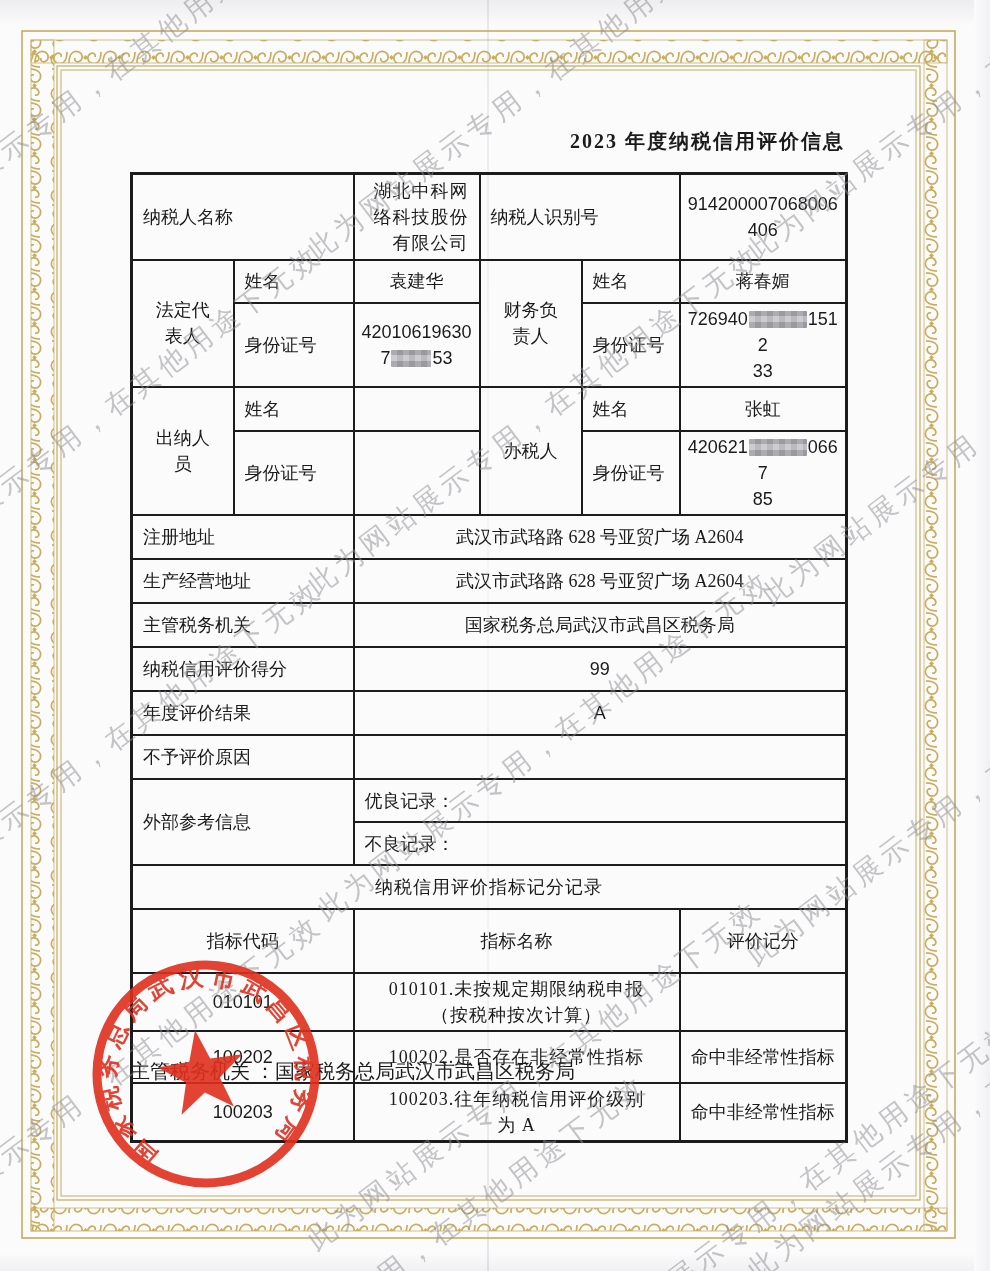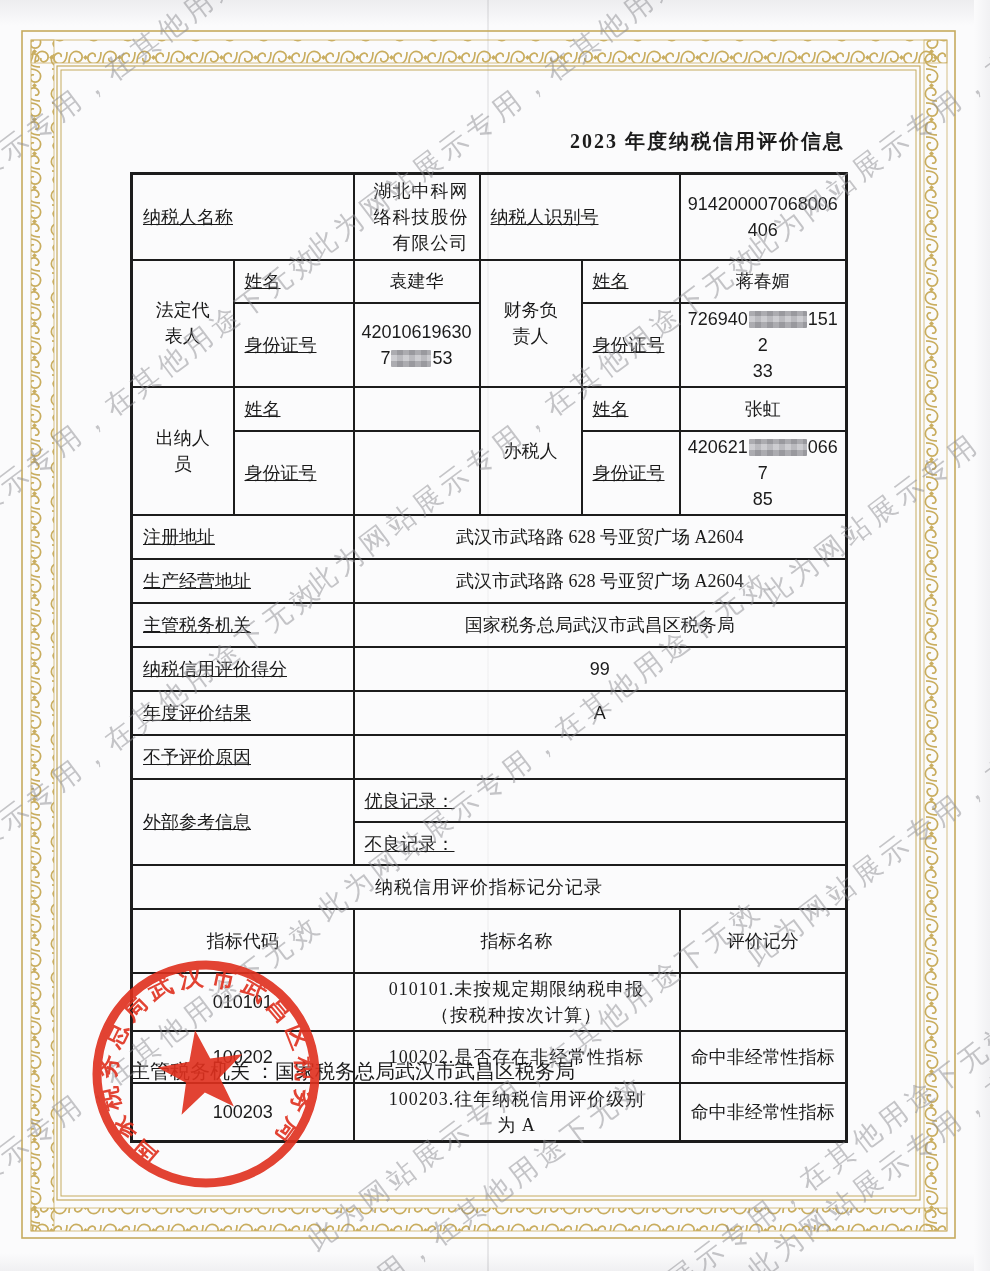--- a/index.html
+++ b/index.html
@@ -17,21 +17,21 @@
   
   .frame-svg{position:absolute;left:0;top:0;z-index:1;}
   
   .title{position:absolute;left:130px;top:128px;width:715px;text-align:right;
      font-size:20px;font-weight:bold;letter-spacing:2px;z-index:2;}
   
   table.cert{position:absolute;left:130px;top:172px;width:715px;border-collapse:collapse;
      table-layout:fixed;z-index:2;border:3px solid #1c1c1c;}
   table.cert td{border:2px solid #1c1c1c;font-size:18px;line-height:1.45;
      vertical-align:middle;overflow:hidden;}
-  td.lbl{text-align:left;padding:2px 8px 2px 10px;text-decoration:underline;}
+  td.lbl{text-align:left;padding:2px 8px 2px 10px;}
   td.glbl{text-align:center;padding:2px 20px;}
   td.val{text-align:center;padding:2px 4px;}
   td.company{text-align:right;padding:2px 10px;letter-spacing:1px;margin-top:33px;}
   td.num{font-family:"Liberation Sans","DejaVu Sans",sans-serif;font-size:17px;
      text-align:center;word-break:break-all;padding:2px 5px;line-height:1.55;}
   td.section{text-align:center;letter-spacing:1px;}
   td.colhead{text-align:center;}
   td.indname{text-align:center;padding:2px 28px;font-size:18px;letter-spacing:1px;}
   td.indcode{font-family:"Liberation Sans","DejaVu Sans",sans-serif;font-size:17px;text-align:center;}
   tr.h86{height:86px}tr.h43{height:43px}tr.h51{height:51px}tr.h44{height:44px}

